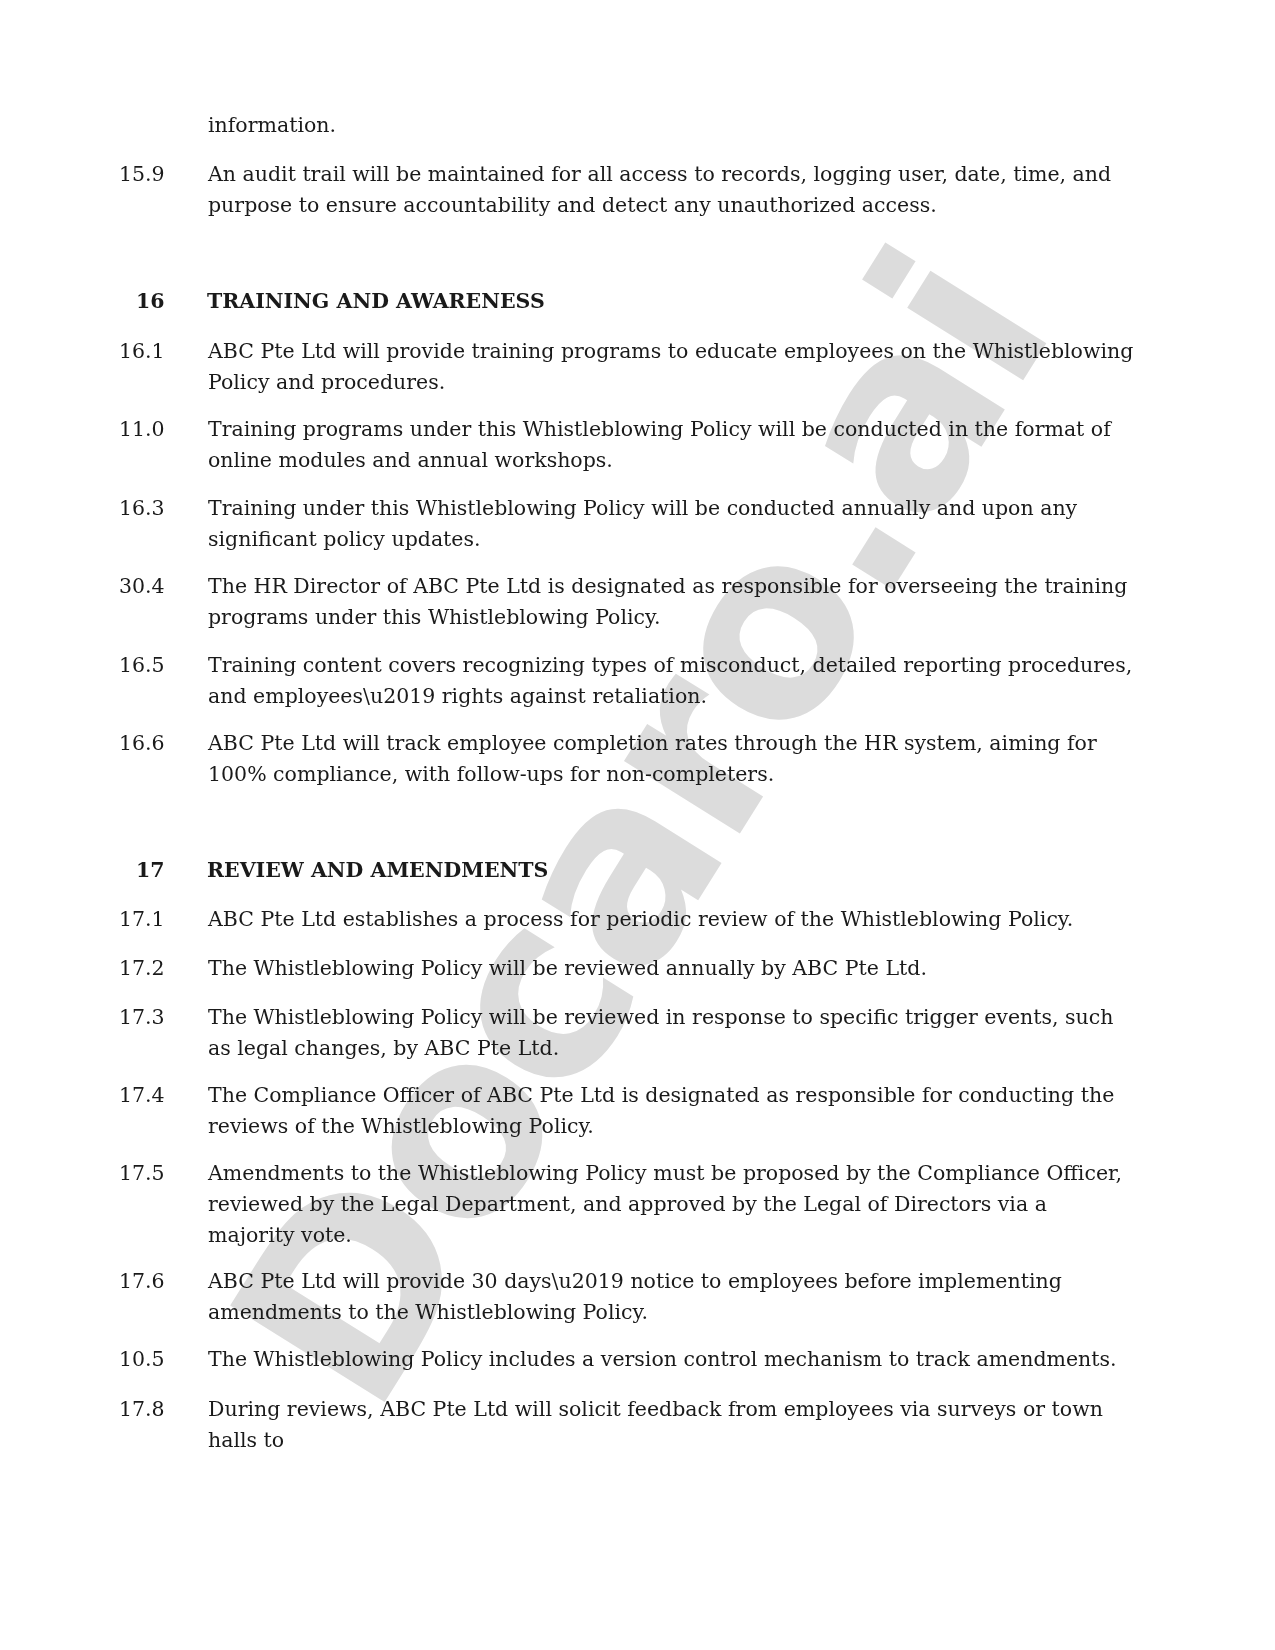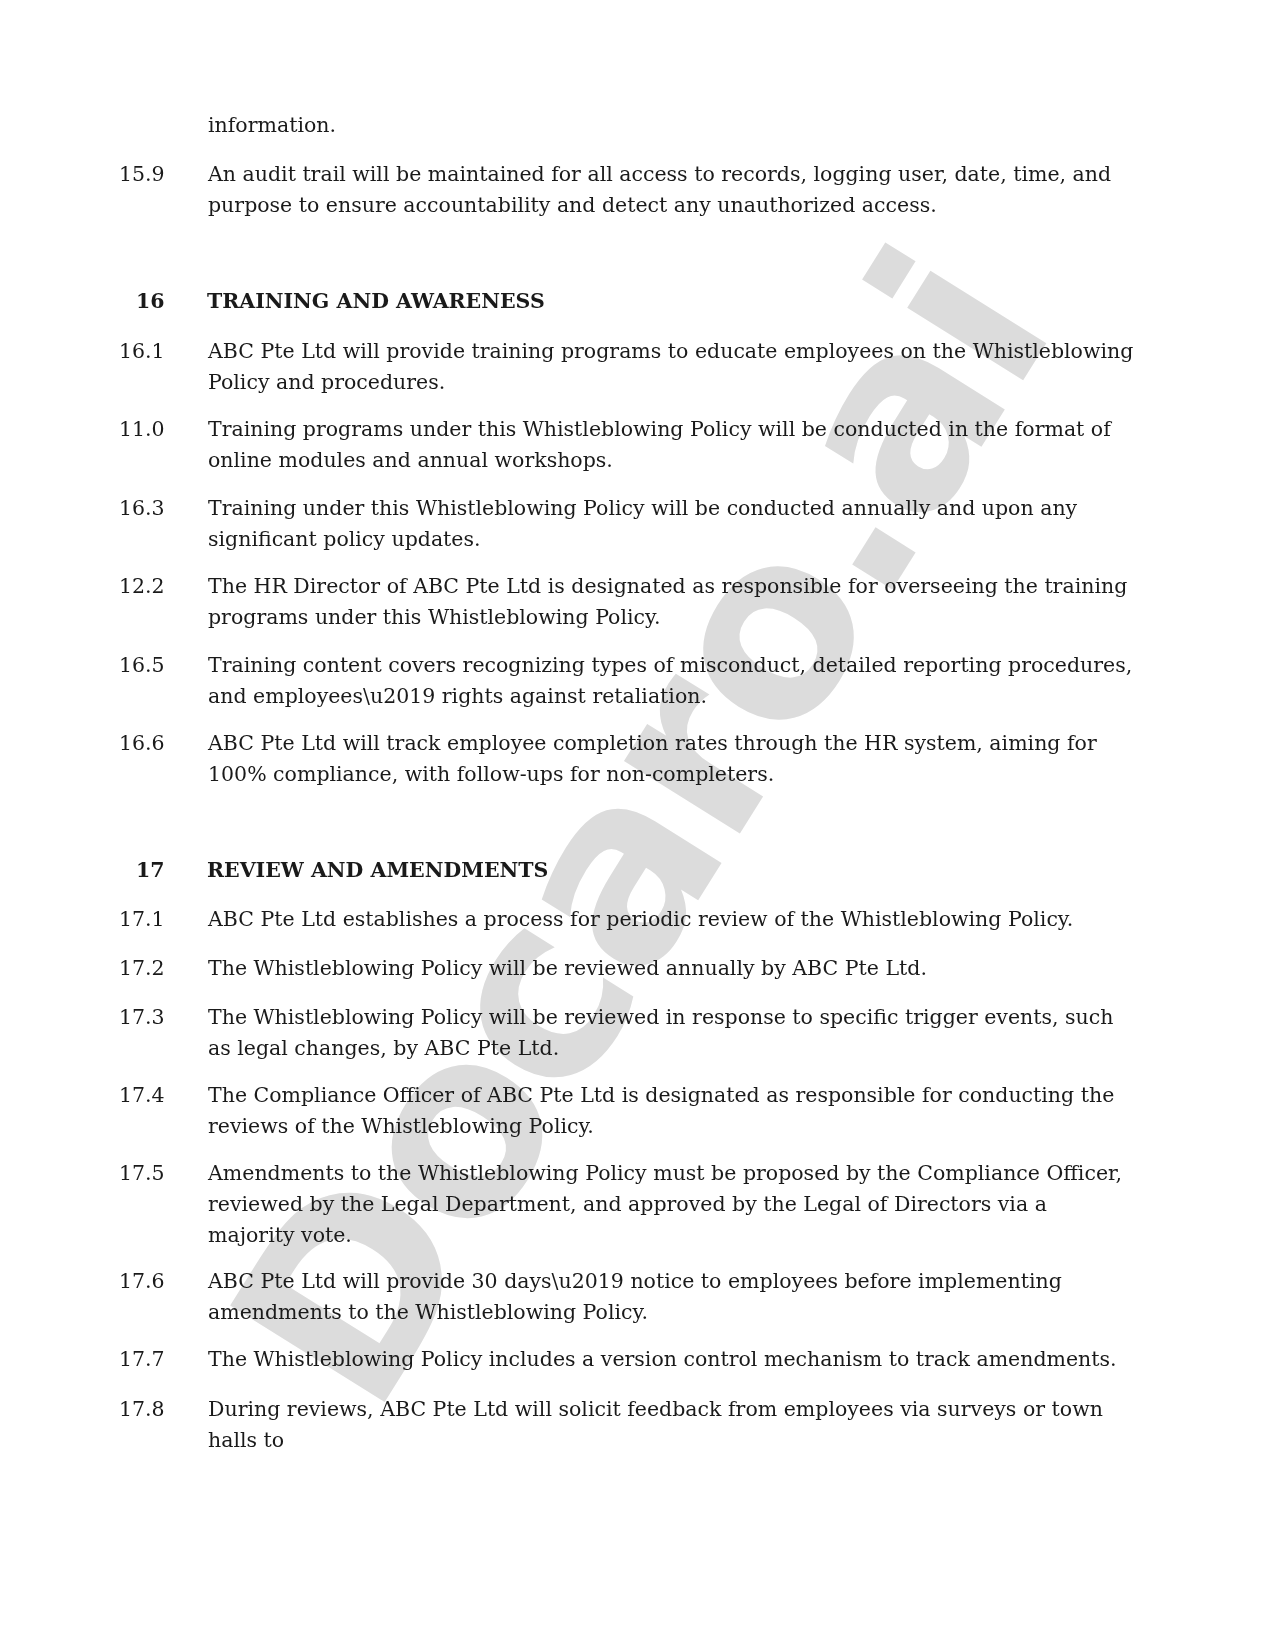--- a/index.html
+++ b/index.html
@@ -49,21 +49,21 @@
     </div>
     <div class="row" style="top:414px">
       <div class="num">11.0</div>
       <div class="txt rich">Training programs under this <b>Whistleblowing Policy</b> will be conducted in the format of online modules and annual workshops.</div>
     </div>
     <div class="row" style="top:493px">
       <div class="num">16.3</div>
       <div class="txt rich">Training under this <b>Whistleblowing Policy</b> will be conducted annually and upon any significant policy updates.</div>
     </div>
     <div class="row" style="top:571px">
-      <div class="num">12.2</div>
+      <div class="num">30.4</div>
       <div class="txt rich">The <b>HR Director</b> of <b>ABC Pte Ltd</b> is designated as responsible for overseeing the training programs under this <b>Whistleblowing Policy</b>.</div>
     </div>
     <div class="row" style="top:650px">
       <div class="num">16.5</div>
       <div class="txt rich">Training content covers recognizing types of misconduct, detailed reporting procedures, and employees\u2019 rights against retaliation.</div>
     </div>
     <div class="row" style="top:728px">
       <div class="num">16.6</div>
       <div class="txt rich"><b>ABC Pte Ltd</b> will track employee completion rates through the HR system, aiming for 100% compliance, with follow-ups for non-completers.</div>
     </div>
@@ -91,21 +91,21 @@
     </div>
     <div class="row" style="top:1158px">
       <div class="num">17.5</div>
       <div class="txt rich">Amendments to the <b>Whistleblowing Policy</b> must be proposed by the <b>Compliance Officer</b>, reviewed by the <b>Legal Department</b>, and approved by the <b>Legal of Directors</b> via a majority vote.</div>
     </div>
     <div class="row" style="top:1266px">
       <div class="num">17.6</div>
       <div class="txt rich"><b>ABC Pte Ltd</b> will provide 30 days\u2019 notice to <b>employees</b> before implementing amendments to the <b>Whistleblowing Policy</b>.</div>
     </div>
     <div class="row" style="top:1344px">
-      <div class="num">17.7</div>
+      <div class="num">10.5</div>
       <div class="txt rich">The <b>Whistleblowing Policy</b> includes a version control mechanism to track amendments.</div>
     </div>
     <div class="row" style="top:1394px">
       <div class="num">17.8</div>
       <div class="txt rich">During reviews, <b>ABC Pte Ltd</b> will solicit feedback from employees via surveys or town halls to</div>
     </div>
   </div>
 </div>
 
 </body></html>

